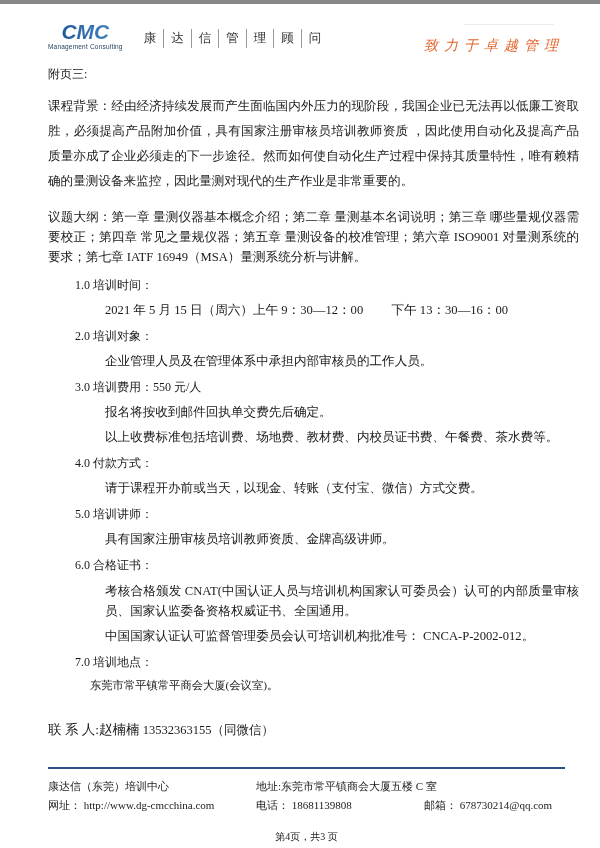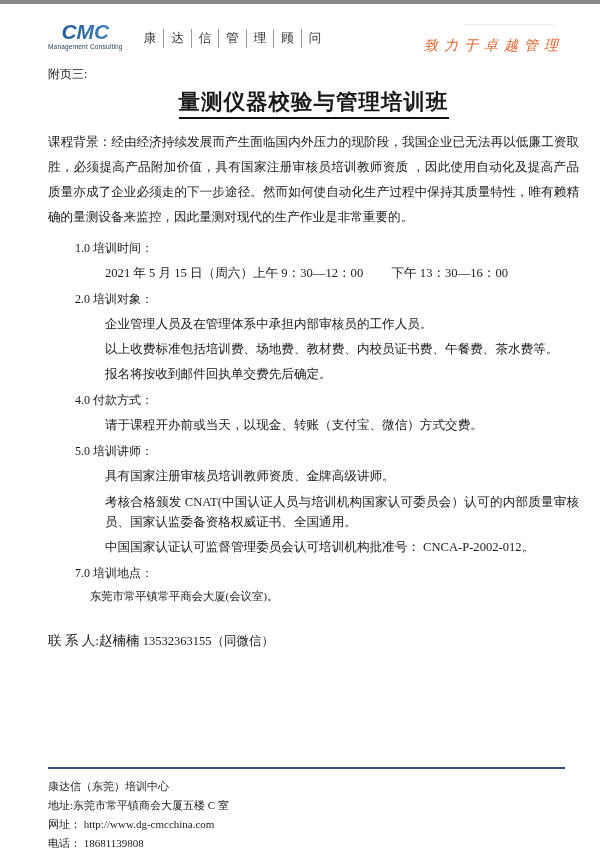--- a/index.html
+++ b/index.html
@@ -107,21 +107,21 @@
   .contact .phone { font-size: 12.5px; font-weight: normal; }
   
   .footer {
     position: absolute;
     left: 48px; right: 35px; top: 763px;
     border-top: 2px solid #2e4e86;
     padding-top: 8px;
     font-size: 11px;
     line-height: 19px;
   }
-  .f-row { display: flex; flex-direction: column; }
+  .f-row { display: flex; }
   .f-left { width: 208px; }
   .f-mid  { width: 168px; }
   .f-right { flex: 1; }
   .page-info {
     text-align: center;
     font-size: 10px;
     margin-top: 12px;
   }
 </style>
 </head>
@@ -147,55 +147,55 @@
     </div>
     <div class="slogan-wrap">
       <div class="slogan-line"></div>
       <div class="slogan">致力于卓越管理</div>
     </div>
   </div>
 
   <div class="body-area">
     <div class="page-label">附页三:</div>
 
-    <div class="doc-title-wrap">
-      <span class="doc-title">量测仪器校验与管理培训班</span>
-    </div>
 
     <p class="para"><span class="bold">课程背景：</span><span>经由经济持续发展而产生面临国内外压力的现阶段，我国企业已无法再以低廉工资取胜，必须提高产品附加价值，具有国家注册审核员培训教师资质 ，因此使用自动化及提高产品质量亦成了企业必须走的下一步途径。然而如何使自动化生产过程中保持其质量特性，唯有赖精确的量测设备来监控，因此量测对现代的生产作业是非常重要的。</span></p>
 
+    <p class="para agenda"><span class="bold">议题大纲：</span><span>第一章 量测仪器基本概念介绍；第二章 量测基本名词说明；第三章 哪些量规仪器需要校正；第四章 常见之量规仪器；第五章 量测设备的校准管理；第六章 ISO9001 对量测系统的要求；第七章 IATF 16949（MSA）量测系统分析与讲解。</span></p>
 
     <div class="sections">
 
       <div>
         <p class="sec-heading bold">1.0 培训时间：</p>
         <p class="sec-line">2021 年 5 月 15 日（周六）上午 9：30—12：00　　 下午 13：30—16：00</p>
       </div>
 
       <div>
         <p class="sec-heading bold">2.0 培训对象：</p>
         <p class="sec-line">企业管理人员及在管理体系中承担内部审核员的工作人员。</p>
       </div>
 
       <div>
+        <p class="sec-heading"><span class="bold">3.0 培训费用：</span><span>550 元/人</span></p>
+        <p class="sec-line">报名将按收到邮件回执单交费先后确定。</p>
         <p class="sec-line">以上收费标准包括培训费、场地费、教材费、内校员证书费、午餐费、茶水费等。</p>
-        <p class="sec-line">报名将按收到邮件回执单交费先后确定。</p>
       </div>
 
       <div>
         <p class="sec-heading bold">4.0 付款方式：</p>
         <p class="sec-line">请于课程开办前或当天，以现金、转账（支付宝、微信）方式交费。</p>
       </div>
 
       <div>
         <p class="sec-heading bold">5.0 培训讲师：</p>
         <p class="sec-line">具有国家注册审核员培训教师资质、金牌高级讲师。</p>
       </div>
 
       <div>
+        <p class="sec-heading bold">6.0 合格证书：</p>
         <p class="sec-line tight">考核合格颁发 CNAT(中国认证人员与培训机构国家认可委员会）认可的内部质量审核员、国家认监委备资格权威证书、全国通用。</p>
         <p class="sec-line">中国国家认证认可监督管理委员会认可培训机构批准号：  CNCA-P-2002-012。</p>
       </div>
 
       <div>
         <p class="sec-heading bold">7.0 培训地点：</p>
         <p class="sec-line small">东莞市常平镇常平商会大厦(会议室)。</p>
       </div>
 
     </div>

